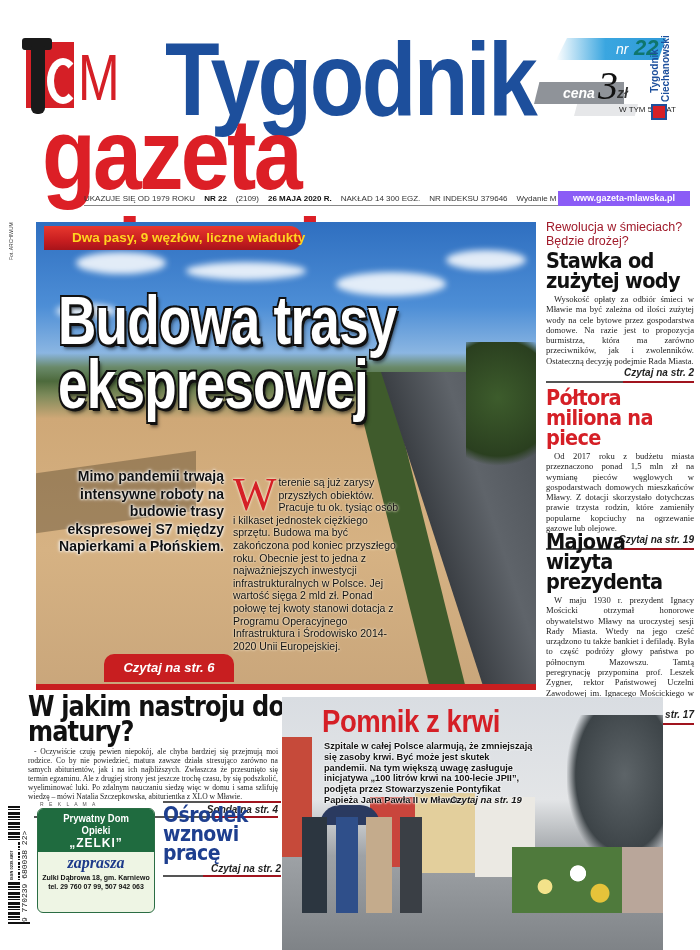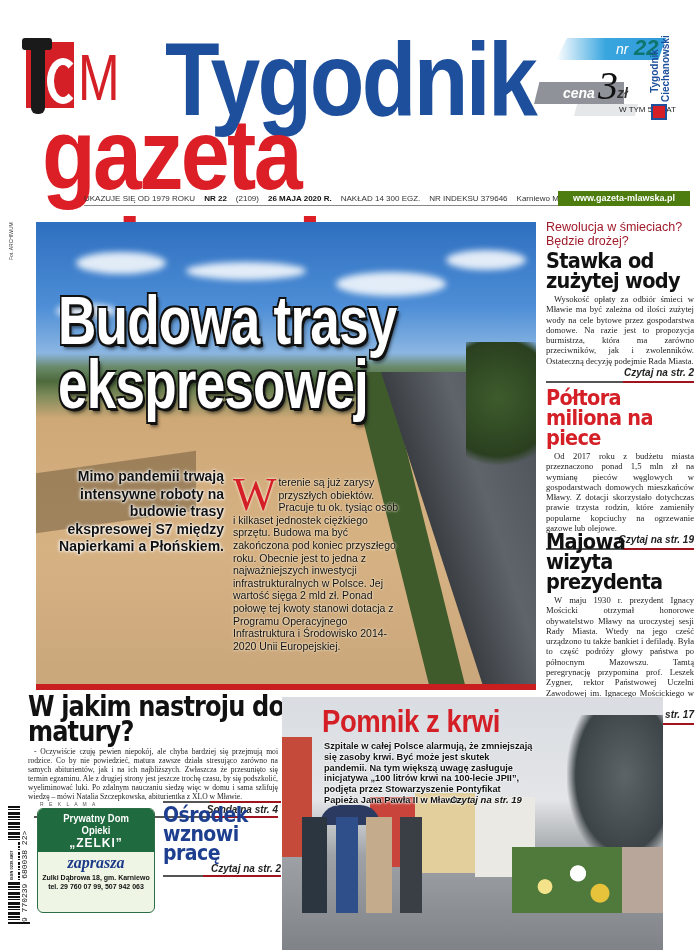--- a/index.html
+++ b/index.html
@@ -29,21 +29,21 @@
   .cena-vat { position: absolute; left: 619px; top: 104px; font: 8px/12px "Liberation Sans", sans-serif; color: #222; }
 
   .side-logo { position: absolute; left: 647px; top: 38px; width: 26px; height: 82px; }
   .side-logo .txt { position: absolute; left: -18px; top: 22px; width: 62px; height: 22px; transform: rotate(-90deg); font: bold 10px/11px "Liberation Sans", sans-serif; color: #1d4f9c; text-align: center; }
   .side-logo .mark { position: absolute; left: 4px; top: 66px; width: 16px; height: 16px; background: #d51f26; border: 2px solid #1d4f9c; }
 
   
   .infobar { position: absolute; left: 84px; top: 191px; width: 606px; height: 15px; border-bottom: 1px solid #888; display: flex; align-items: center; font: 8px/15px "Liberation Sans", sans-serif; color: #333; white-space: nowrap; }
   .infobar span { margin-right: 9px; }
   .infobar b { font-weight: bold; color: #111; }
-  .infobar .url { position: absolute; right: 0; top: 0; height: 15px; width: 132px; background: #4d7c0f; color: #fff; font: bold 9px/15px "Liberation Sans", sans-serif; text-align: center; margin: 0; }
+  .infobar .url { position: absolute; right: 0; top: 0; height: 15px; width: 132px; background: #8b5cf6; color: #fff; font: bold 9px/15px "Liberation Sans", sans-serif; text-align: center; margin: 0; }
 
   
   .hero { position: absolute; left: 36px; top: 222px; width: 500px; height: 468px; overflow: hidden;
     background:
       linear-gradient(180deg, #2f6fc0 0%, #4d8ed6 18%, #8bb6e2 28%, #6a8a6a 31%, #4d6a3c 34%, #7d8a5a 37%, #cfa877 42%, #d6b283 70%, #c9a67b 100%); }
   .hero .cloud { position: absolute; background: rgba(255,255,255,0.85); border-radius: 50%; filter: blur(3px); }
   .hero .road { position: absolute; left: 345px; top: 150px; width: 160px; height: 330px; background: linear-gradient(90deg,#3b3f44 0%,#5f646a 40%,#4a4f55 100%); transform: skewX(18deg); transform-origin: top left; }
   .hero .verge { position: absolute; left: 315px; top: 150px; width: 36px; height: 330px; background: #3f5b2c; transform: skewX(14deg); transform-origin: top left; }
   .hero .trees { position: absolute; left: 430px; top: 120px; width: 80px; height: 140px; background: radial-gradient(circle at 40% 40%, #3d5c2c 0%, #2a3f1f 60%, transparent 70%); }
   .hero .sand-shadow { position: absolute; left: 0; top: 240px; width: 160px; height: 60px; background: rgba(60,50,30,0.35); transform: skewY(-8deg); }
@@ -141,44 +141,46 @@
   <div class="mark"></div>
 </div>
 
 <div class="infobar">
   <span>UKAZUJE SIĘ OD 1979 ROKU</span>
   <span><b>NR 22</b></span>
   <span>(2109)</span>
   <span><b>26 MAJA 2020 R.</b></span>
   <span>NAKŁAD 14 300 EGZ.</span>
   <span>NR INDEKSU 379646</span>
-  <span>Karniewo M</span>
+  <span>Wydanie M</span>
   <span class="url">www.gazeta-mlawska.pl</span>
 </div>
 
 <div class="photo-credit">Fot. ARCHIWUM</div>
 <div class="hero">
   <div class="cloud" style="left:40px;top:30px;width:90px;height:22px;"></div>
   <div class="cloud" style="left:150px;top:40px;width:120px;height:18px;"></div>
   <div class="cloud" style="left:300px;top:50px;width:110px;height:24px;"></div>
   <div class="cloud" style="left:410px;top:28px;width:80px;height:20px;"></div>
   <div class="cloud" style="left:20px;top:82px;width:60px;height:14px;"></div>
   <div class="verge"></div>
   <div class="road"></div>
   <div class="trees"></div>
   <div class="sand-shadow"></div>
 
+  <div class="kicker">Dwa pasy, 9 węzłów, liczne wiadukty</div>
   <div class="hero-title">
     <div>Budowa trasy</div>
     <div>ekspresowej</div>
   </div>
   <div class="hero-lede">Mimo pandemii trwają intensywne roboty na budowie trasy ekspresowej S7 między Napierkami a Płońskiem.</div>
   <div class="hero-body">
     <span class="dropcap">W</span><span>terenie są już zarysy przyszłych obiektów. Pracuje tu ok. tysiąc osób i kilkaset jednostek ciężkiego sprzętu. Budowa ma być zakończona pod koniec przyszłego roku. Obecnie jest to jedna z najważniejszych inwestycji infrastrukturalnych w Polsce. Jej wartość sięga 2 mld zł. Ponad połowę tej kwoty stanowi dotacja z Programu Operacyjnego Infrastruktura i Środowisko 2014-2020 Unii Europejskiej.</span>
   </div>
+  <div class="hero-more">Czytaj na str. 6</div>
   <div class="hero-bottom"></div>
 </div>
 
 <div class="rcol" style="top:220px;">
   <div class="rkick">Rewolucja w śmieciach? Będzie drożej?</div>
   <div class="rhead" style="margin-top:3px;">Stawka od zużytej wody</div>
   <div class="rbody">Wysokość opłaty za odbiór śmieci w Mławie ma być zależna od ilości zużytej wody na cele bytowe przez gospodarstwa domowe. Na razie jest to propozycja burmistrza, która ma zarówno przeciwników, jak i zwolenników. Ostateczną decyzję podejmie Rada Miasta.</div>
   <div class="rmore">Czytaj na str. 2</div>
   <div class="rsep"></div>
 </div>

